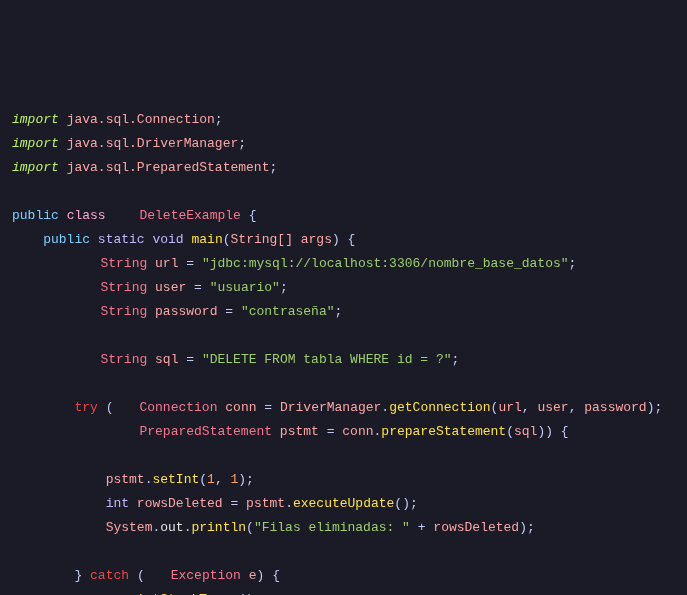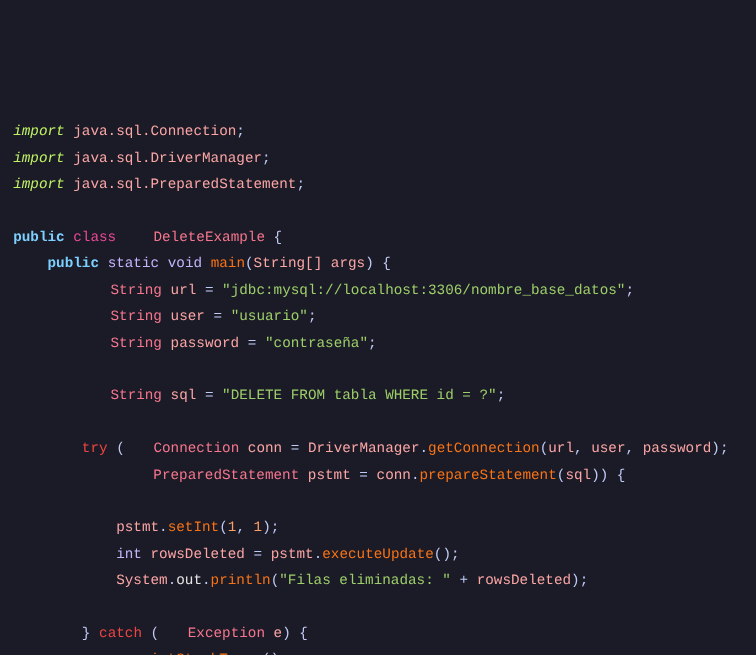--- a/index.html
+++ b/index.html
@@ -7,26 +7,26 @@
     padding: 12px;
     background: #1a1b26;
     font-family: Consolas, 'Courier New', monospace;
     font-size: 13px;
     line-height: 24px;
     color: #c0caf5;
     white-space: pre;
   }
   .line { display: block; }
   .kw-import { color: #bef264; font-style: italic; }
-  .kw-class { color: #ec4899; }
-  .kw-access { color: #7dcfff; font-weight: bold; }
+  .kw-class { color: #f9a8d4; }
+  .kw-access { color: #7dcfff; }
   .kw-mod { color: #c4b5fd; }
   .kw-try { color: #ef4444; }
   .classname { color: #f7768e; margin-left: 26px; }
-  .method { color: #f97316; }
+  .method { color: #fde047; }
   .string { color: #9ece6a; }
   .number { color: #ff9e64; }
   .punct { color: #c0caf5; }
   .plain { color: #fca5a5; }
   .member { color: #e5e5e5; }
 </style>
 </head>
 <body>
 
 

